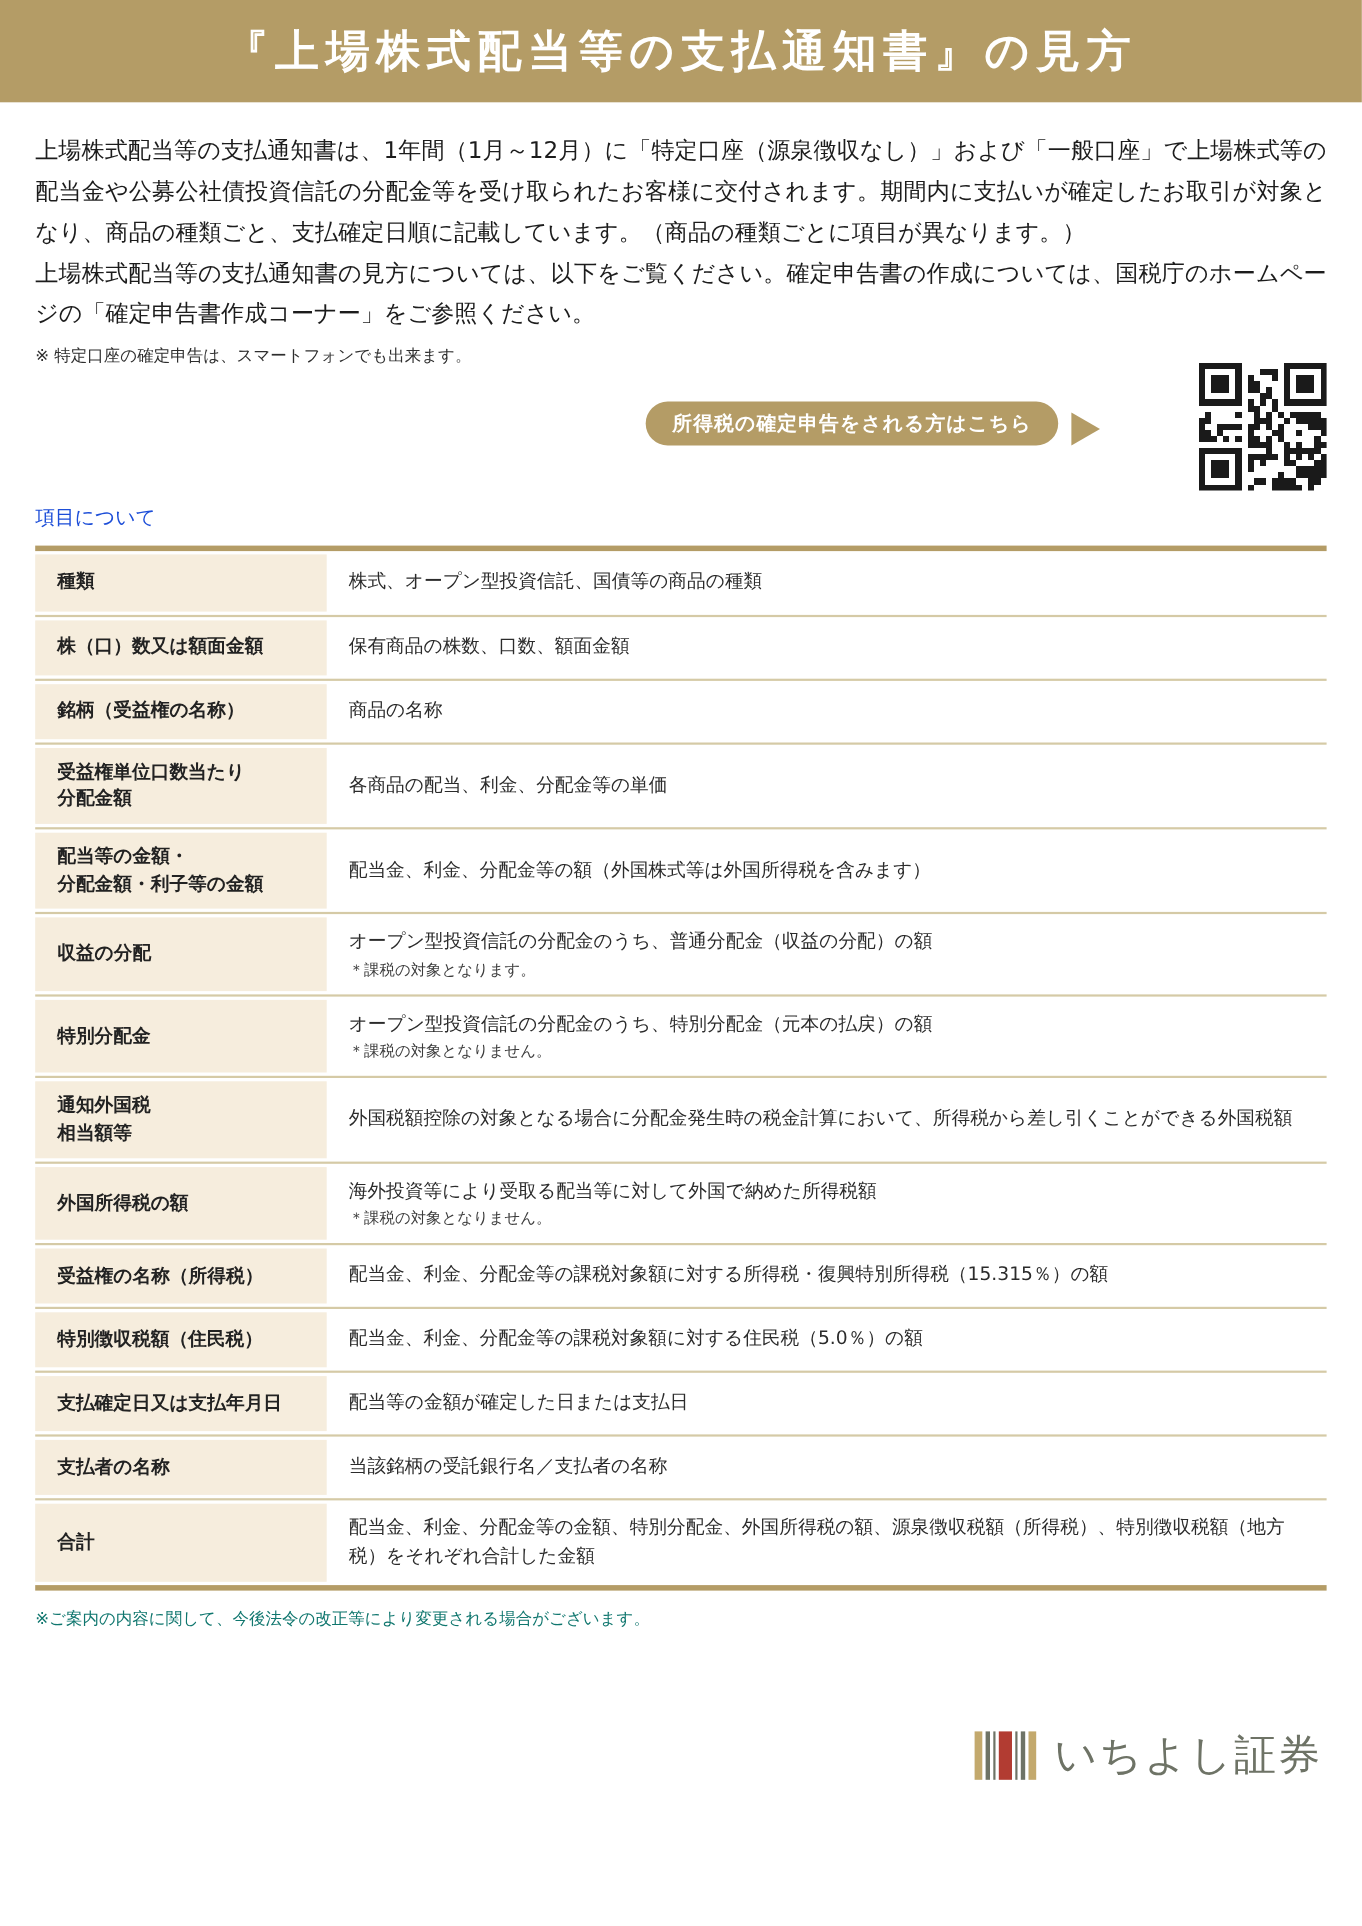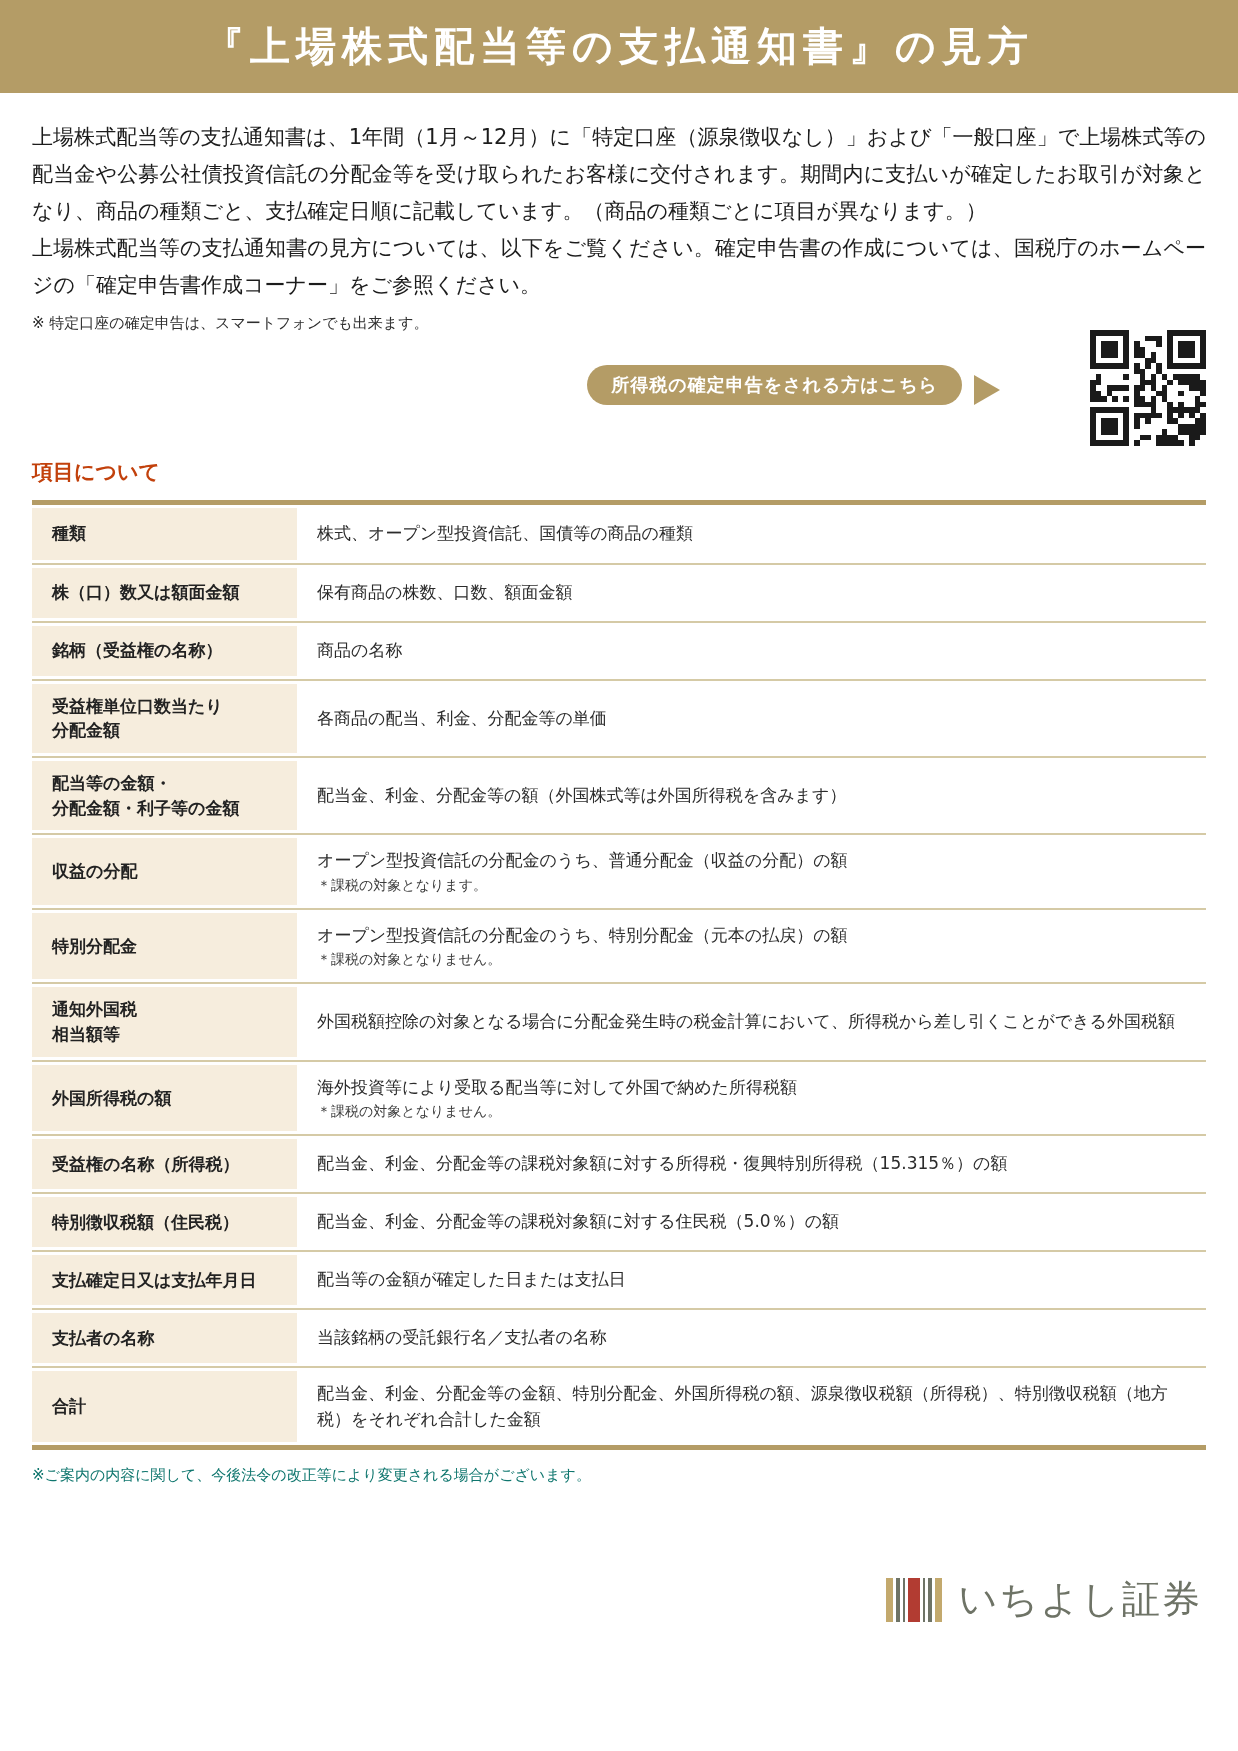--- a/index.html
+++ b/index.html
@@ -28,21 +28,21 @@
   .cta-row{position:relative;height:142px;margin-top:8px;}
   .small-note{position:absolute;left:0;top:2px;font-size:15px;color:#2e2e2e;}
   .cta-group{position:absolute;right:206px;top:53px;display:flex;align-items:flex-end;}
   .pill{display:inline-block;background:var(--brand-gold,#b49c66);color:#fff;font-weight:700;font-size:18px;
         padding:8px 24px;border-radius:20px;letter-spacing:1px;cursor:pointer;}
   .arrow-right{width:0;height:0;border-top:15px solid transparent;border-bottom:15px solid transparent;
         border-left:26px solid var(--brand-gold,#b49c66);margin-left:12px;}
   .qr{position:absolute;right:0;top:18px;width:116px;height:116px;}
 
   
-  .section-heading{font-size:21px;font-weight:700;color:#c2410c;margin:4px 0 14px 0;}
+  .section-heading{font-size:18px;font-weight:400;color:#1d4ed8;margin:4px 0 14px 0;}
 
   
   .items-table{border-top:5px solid var(--brand-gold,#b49c66);border-bottom:5px solid var(--brand-gold,#b49c66);}
   .trow{display:flex;min-height:58px;}
   .trow + .trow{border-top:2px solid var(--divider,#d5caa6);}
   .tcell-term{width:265px;flex:0 0 265px;background:var(--table-term-bg,#f6eddd);margin:3px 0;
         display:flex;align-items:center;padding:10px 10px 10px 20px;
         font-weight:700;font-size:17px;line-height:1.45;color:#222;white-space:pre-line;}
   .tcell-desc{flex:1;display:flex;flex-direction:column;justify-content:center;padding:13px 24px 13px 20px;}
   .desc-main{font-size:17px;line-height:1.5;color:#2b2b2b;}

